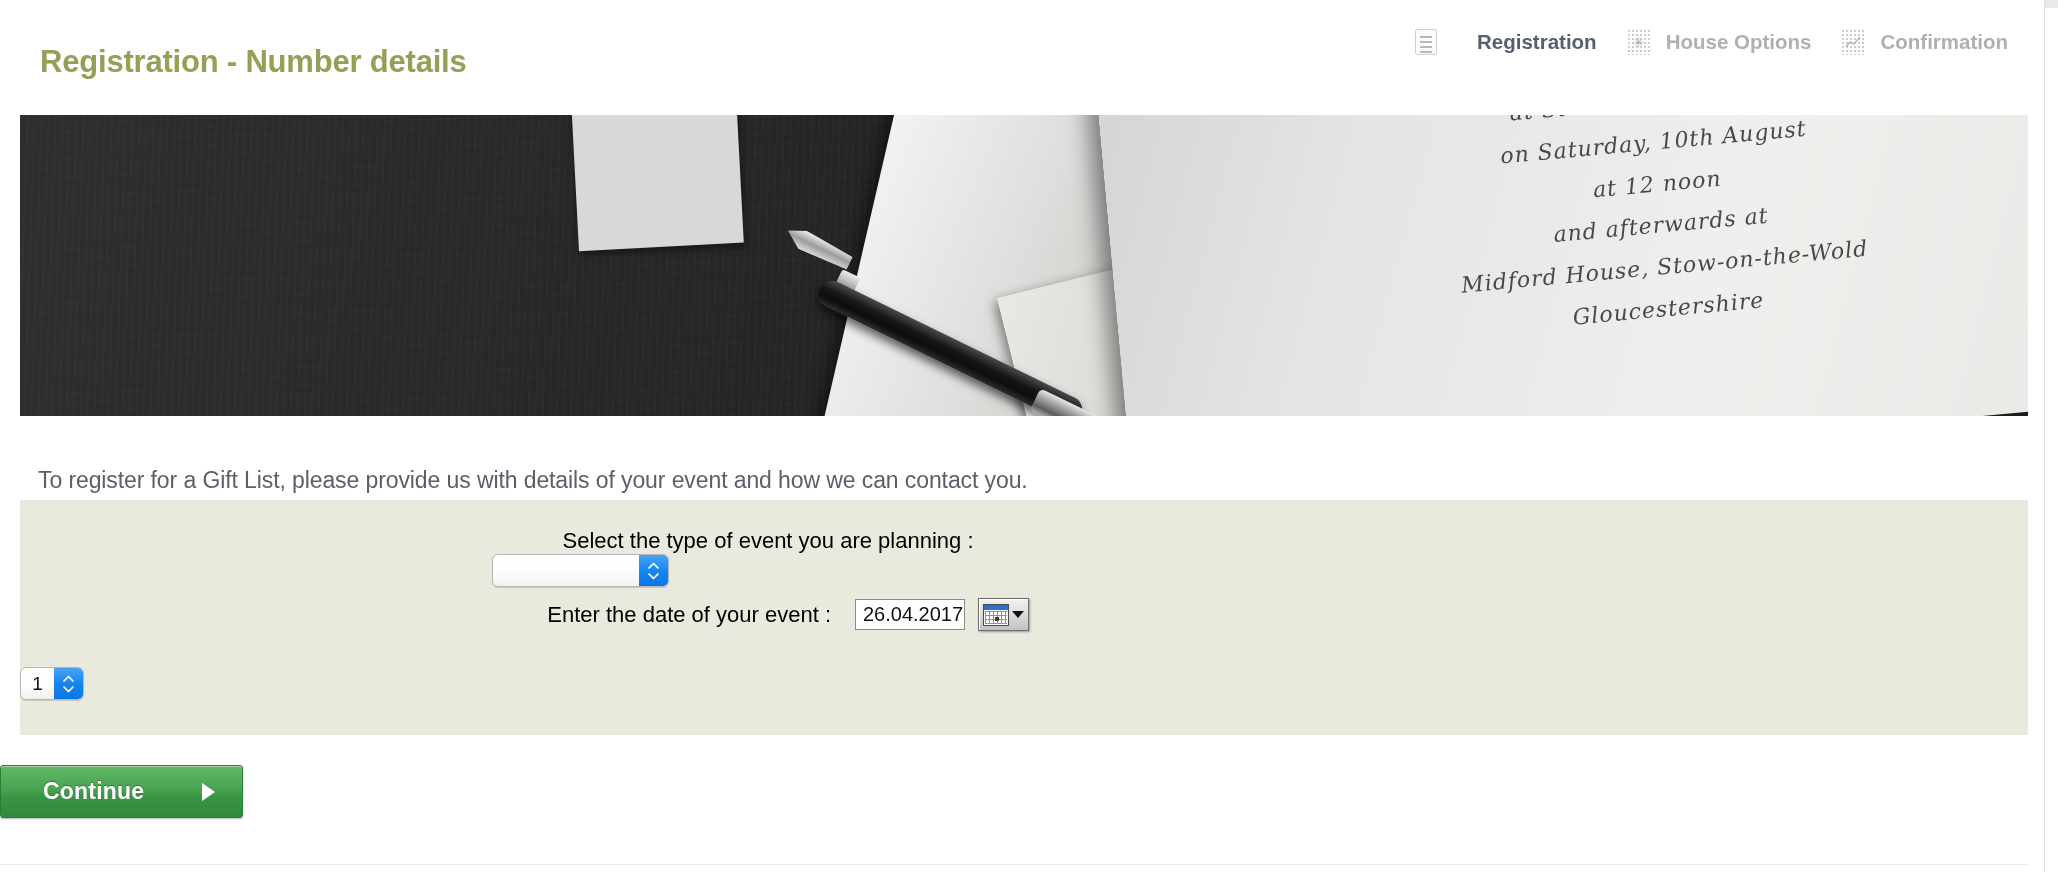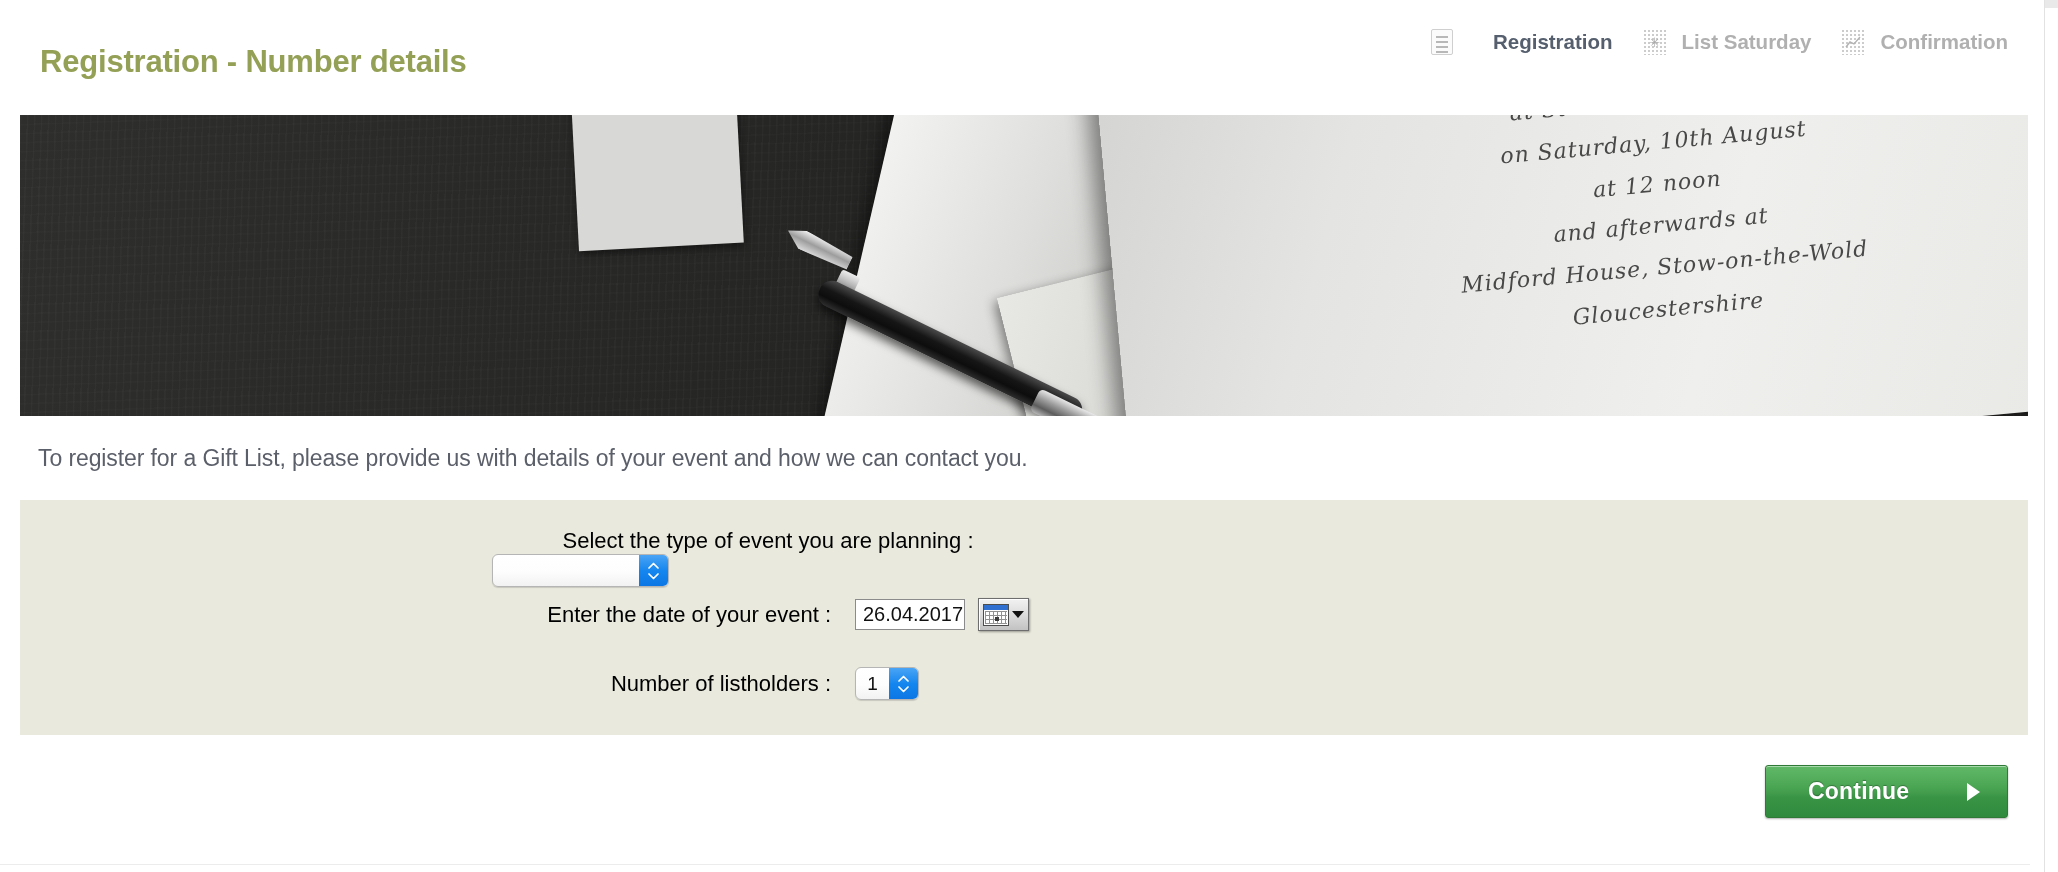--- a/index.html
+++ b/index.html
@@ -226,21 +226,21 @@
     left: 815px; top: 157px;
     width: 20px; height: 30px;
     background: linear-gradient(180deg, #ededed 0%, #9a9a9a 55%, #cfcfcf 100%);
     border-radius: 3px;
     transform: rotate(26deg);
   }
 
   
   .intro {
     position: absolute;
-    left: 38px; top: 445px;
+    left: 38px; top: 467px;
     font-size: 23px;
     color: #5b5f69;
     letter-spacing: -0.1px;
     white-space: nowrap;
   }
 
   
   .form-panel {
     position: absolute;
     left: 20px; top: 500px;
@@ -360,22 +360,21 @@
     border-right: 6px solid transparent;
     border-top: 7px solid #111111;
   }
 
   
   .continue-wrap {
     position: absolute;
     left: 0; top: 765px;
     width: 2008px;
     display: flex;
-    justify-content: flex-end;
-    padding-left: 37px;
+    justify-content: flex-start;
   }
   .continue-btn {
     width: 243px; height: 53px;
     border: 1px solid #2f7a36;
     border-radius: 3px;
     background: linear-gradient(180deg, #61b968 0%, #4aa553 42%, #3a9446 62%, #2f8a3d 100%);
     box-shadow: inset 0 1px 0 rgba(255,255,255,.45), 0 1px 2px rgba(0,0,0,.3);
     display: flex;
     align-items: center;
     justify-content: space-between;
@@ -417,21 +416,21 @@
       <div class="step active">
         <span class="icon-doc"></span>
         <span class="step-label">Registration</span>
       </div>
 
       <div class="step inactive">
         <span class="icon-broken">
           <span class="dots"></span>
           <span class="glyph">✳</span>
         </span>
-        <span class="step-label">List Saturday</span>
+        <span class="step-label">House Options</span>
       </div>
 
       <div class="step inactive">
         <span class="icon-broken chart">
           <span class="dots"></span>
           <span class="glyph">
             <svg width="16" height="14" viewBox="0 0 16 14" aria-hidden="true">
               <polyline points="1,12 5,7 9,9 15,2" fill="none" stroke="#b4b4b4" stroke-width="1.4"></polyline>
             </svg>
           </span>
@@ -496,21 +495,20 @@
         <span class="cal-glyph">
           <span class="bar"></span>
           <span class="grid"></span>
           <span class="dot"></span>
         </span>
         <span class="cal-caret"></span>
       </div>
     </div>
 
     <div class="form-row row-3">
-      <div class="label">Number of listholders :</div>
       <div class="mac-select select-count">
         <span class="value">1</span>
         <span class="stepper">
           <svg width="13" height="8" viewBox="0 0 13 8" aria-hidden="true">
             <polyline points="2,6 6.5,1.5 11,6" fill="none" stroke="#ffffff" stroke-width="1.7" stroke-linecap="round" stroke-linejoin="round"></polyline>
           </svg>
           <svg width="13" height="8" viewBox="0 0 13 8" aria-hidden="true">
             <polyline points="2,2 6.5,6.5 11,2" fill="none" stroke="#ffffff" stroke-width="1.7" stroke-linecap="round" stroke-linejoin="round"></polyline>
           </svg>
         </span>

